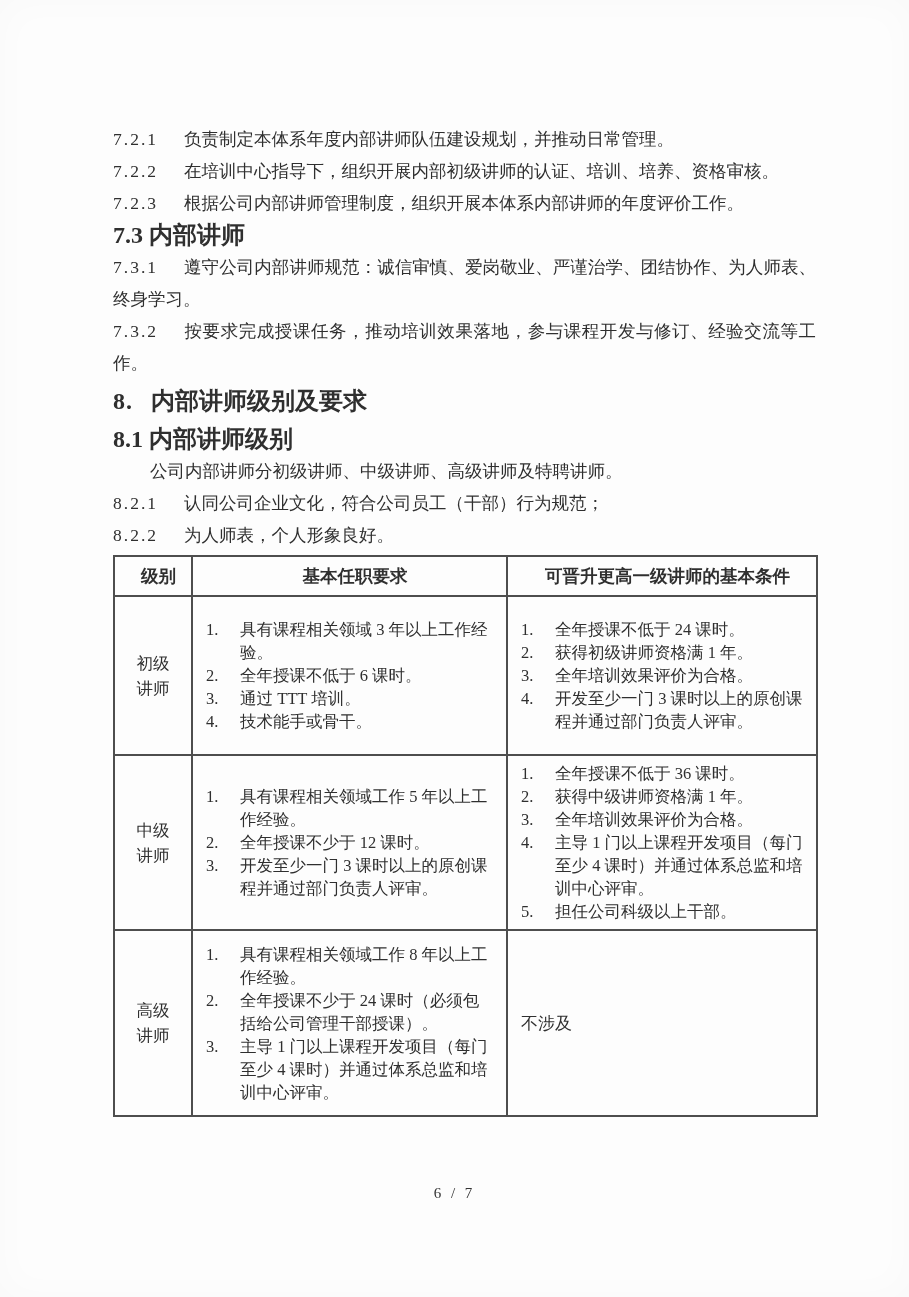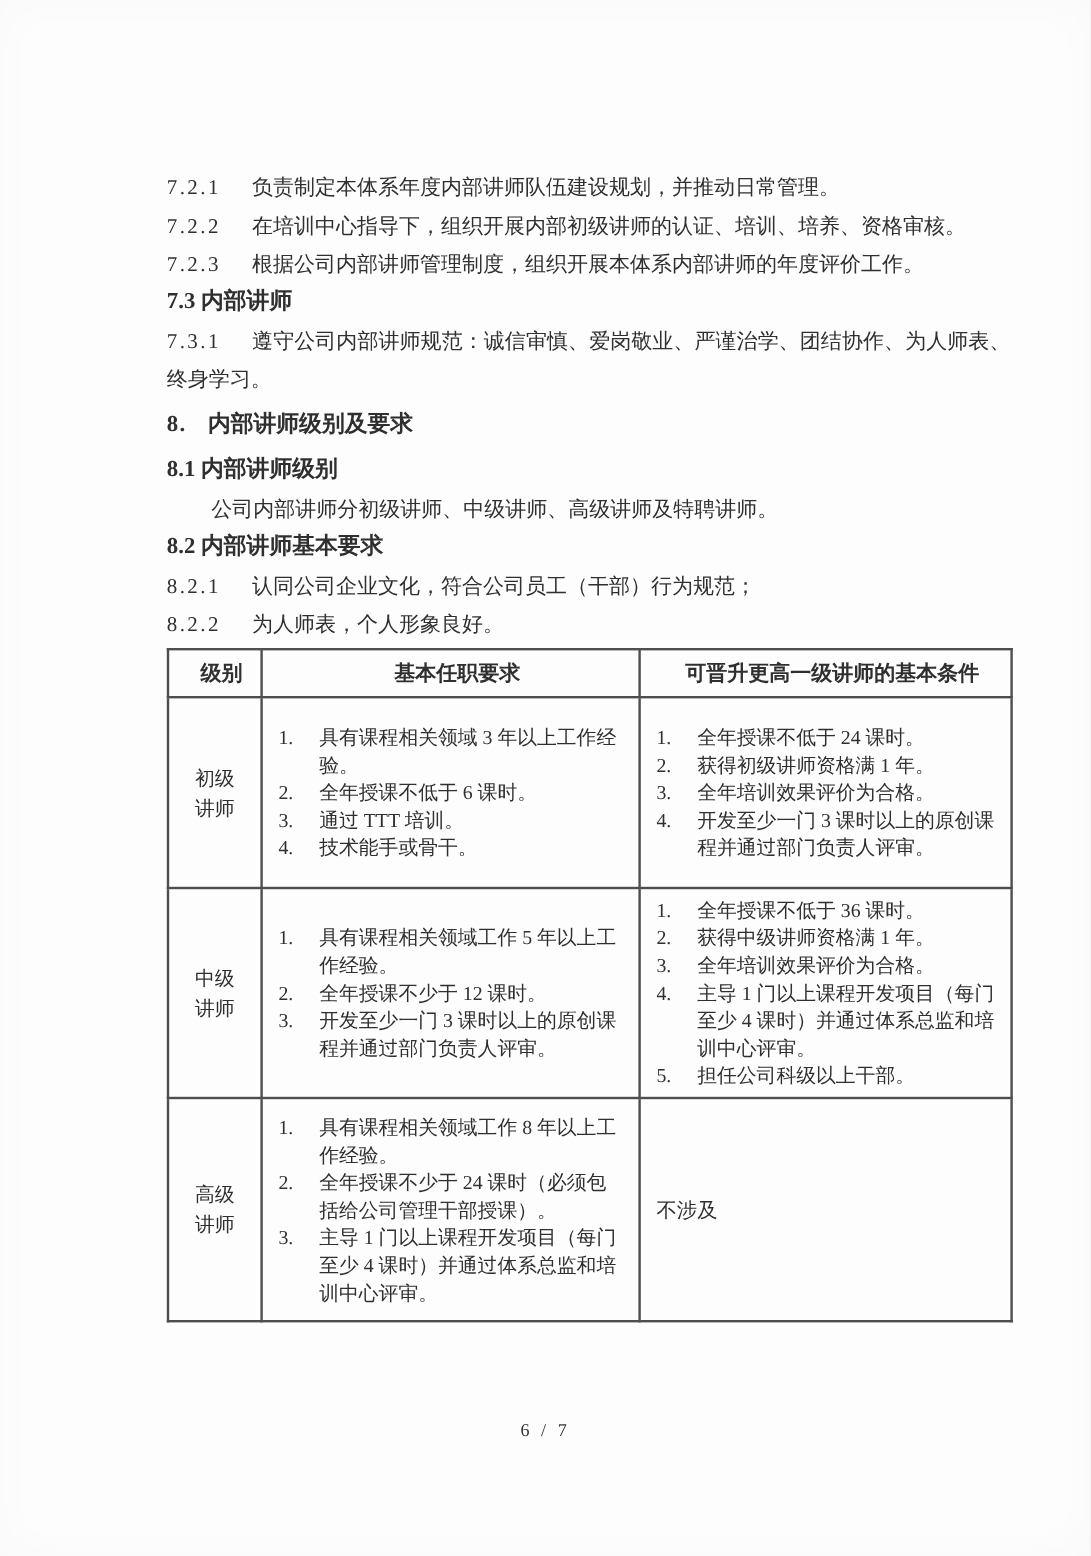--- a/index.html
+++ b/index.html
@@ -5,24 +5,24 @@
   html,body{margin:0;padding:0;background:#e8e8e8;}
   .page{
     position:relative;
     width:909px;height:1297px;
     background:#fdfdfd;
     font-family:"Liberation Serif","DejaVu Serif",serif;
     color:#2f2f2f;
     overflow:hidden;
     box-shadow:inset 0 0 40px rgba(0,0,0,0.02);
   }
-  .content{position:absolute;left:139px;top:123px;width:703px;margin-top:17px;}
+  .content{position:absolute;left:113px;top:123px;width:703px;}
   p.clause{margin:0;font-size:17.5px;line-height:32px;text-align:justify;}
   .cnum{letter-spacing:2px;margin-right:26px;}
-  h3.heading{margin:0;font-size:19px;line-height:32px;font-weight:bold;text-align:left;}
+  h3.heading{margin:0;font-size:24px;line-height:32px;font-weight:bold;text-align:left;}
   h3.spaced{margin-top:6px;}
   h3.heading .hnum{letter-spacing:1px;margin-right:18px;}
   p.indent{text-indent:37px;}
 
   table.req{
     border-collapse:collapse;
     table-layout:fixed;
     width:703px;
     margin-top:4px;
   }
@@ -59,28 +59,28 @@
     <p class="clause"><span class="cnum">7.2.1</span><span>负责制定本体系年度内部讲师队伍建设规划，并推动日常管理。</span></p>
 
     <p class="clause"><span class="cnum">7.2.2</span><span>在培训中心指导下，组织开展内部初级讲师的认证、培训、培养、资格审核。</span></p>
 
     <p class="clause"><span class="cnum">7.2.3</span><span>根据公司内部讲师管理制度，组织开展本体系内部讲师的年度评价工作。</span></p>
 
     <h3 class="heading">7.3 内部讲师</h3>
 
     <p class="clause"><span class="cnum">7.3.1</span><span>遵守公司内部讲师规范：诚信审慎、爱岗敬业、严谨治学、团结协作、为人师表、终身学习。</span></p>
 
+    <p class="clause"><span class="cnum">7.3.2</span><span>按要求完成授课任务，推动培训效果落地，参与课程开发与修订、经验交流等工作。</span></p>
 
     <h3 class="heading spaced"><span class="hnum">8.</span><span>内部讲师级别及要求</span></h3>
 
     <h3 class="heading spaced">8.1 内部讲师级别</h3>
 
     <p class="clause indent">公司内部讲师分初级讲师、中级讲师、高级讲师及特聘讲师。</p>
 
-    <h3 class="heading">8.2 内部讲师基本要求</h3>
 
     <p class="clause"><span class="cnum">8.2.1</span><span>认同公司企业文化，符合公司员工（干部）行为规范；</span></p>
 
     <p class="clause"><span class="cnum">8.2.2</span><span>为人师表，个人形象良好。</span></p>
 
 
     <table class="req">
       <colgroup>
           <col class="c1">
           <col class="c2">

